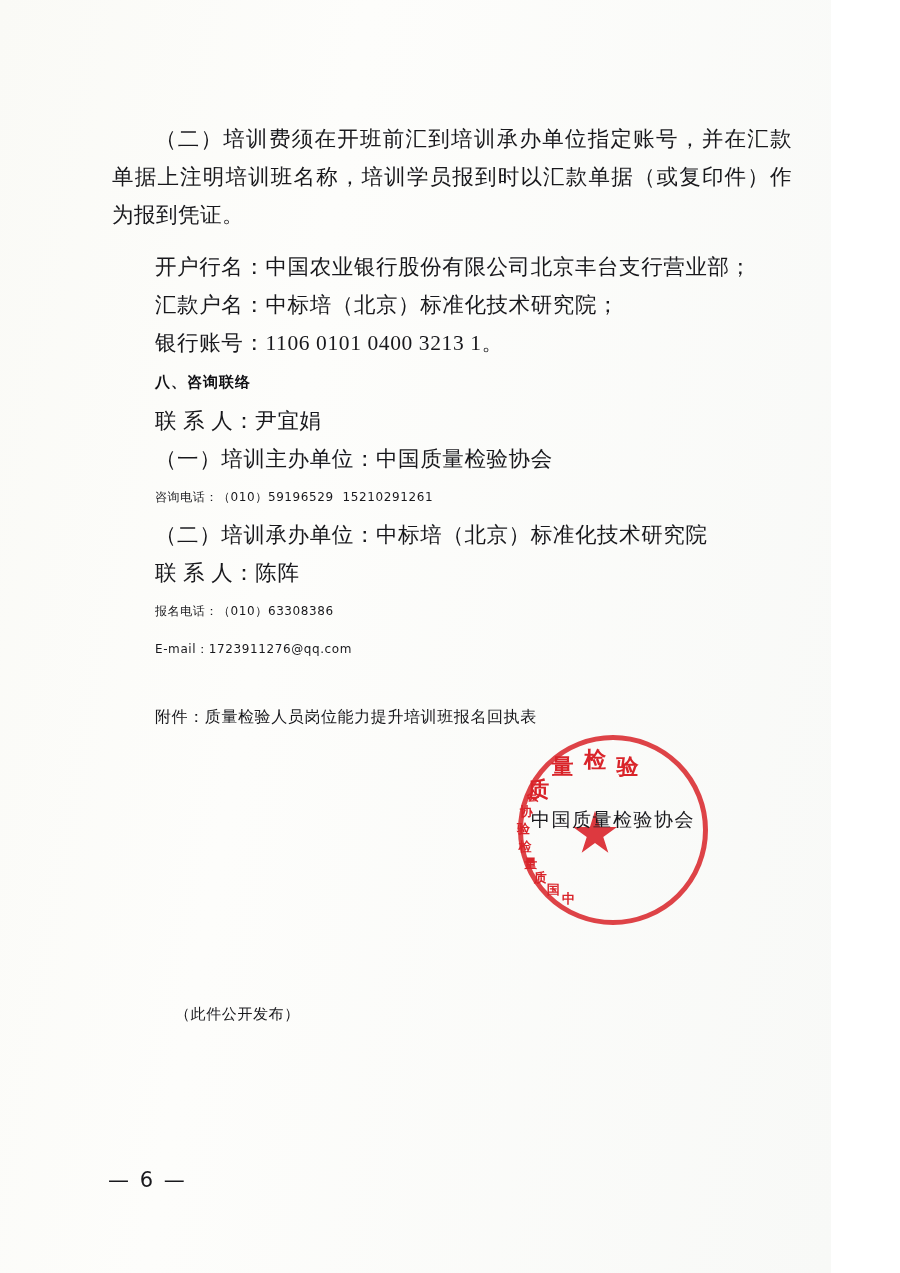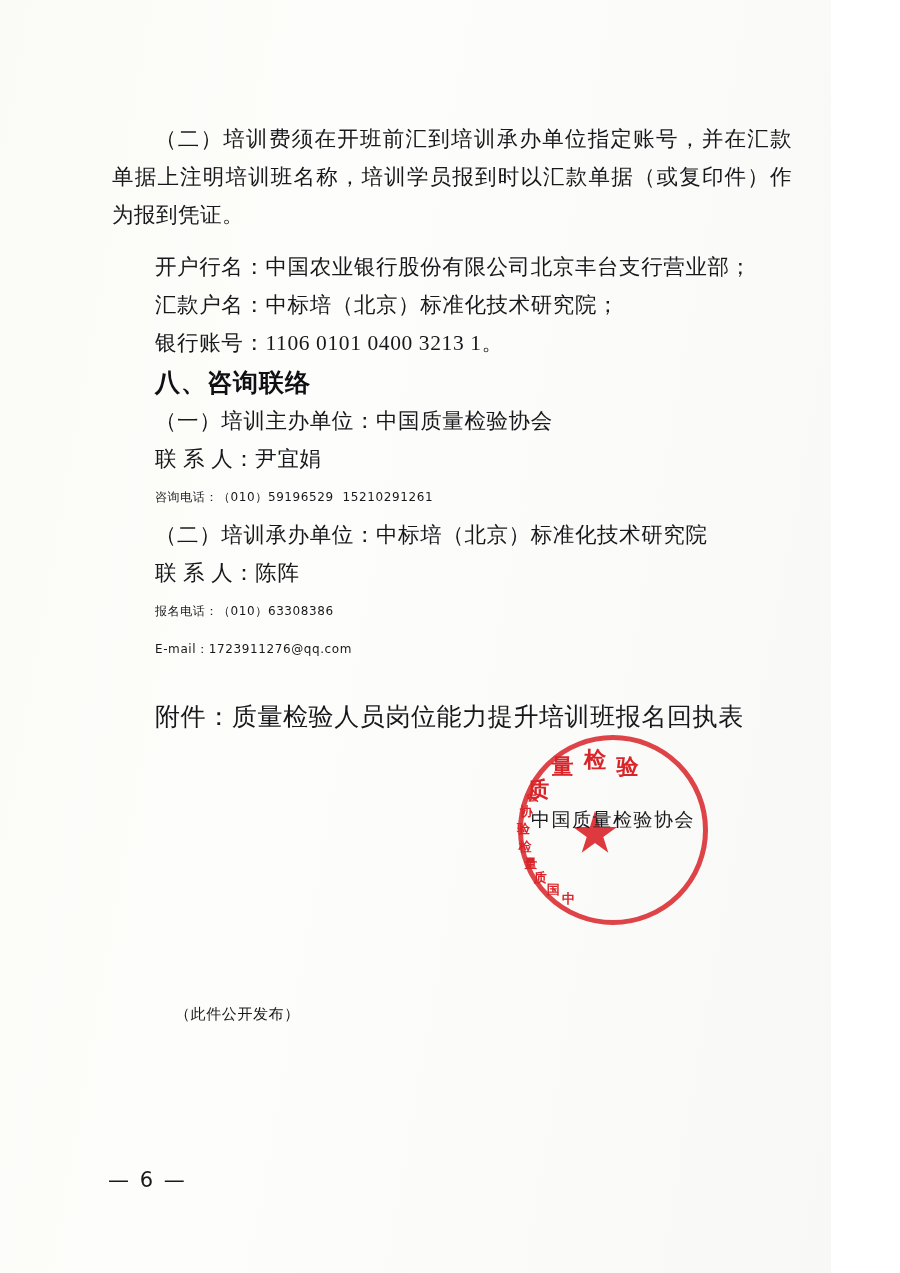--- a/index.html
+++ b/index.html
@@ -35,21 +35,21 @@
     line-height: 38px;
     color: #18181c;
     letter-spacing: 0.5px;
     text-align: justify;
     margin: 0;
   }
   .indent {
     text-indent: 43px;
   }
   .sect-head {
-    font-size: 25px;
+    font-size: 15px;
     line-height: 40px;
     font-weight: bold;
     font-family: "Liberation Sans", sans-serif;
     color: #101014;
     text-indent: 43px;
     letter-spacing: 1px;
     margin: 0;
   }
   .line {
     font-size: 21.5px;
@@ -61,21 +61,21 @@
     white-space: pre;
   }
   .line-mono {
     font-family: "DejaVu Sans", sans-serif;
     font-size: 12px;
   }
   .gap-sm { height: 14px; }
   .gap-md { height: 30px; }
 
   .attach {
-    font-size: 25px;
+    font-size: 16px;
     line-height: 38px;
     color: #18181c;
     text-indent: 43px;
     letter-spacing: 0.6px;
     margin: 0;
   }
 
   
   .seal-area {
     position: absolute;
@@ -186,22 +186,22 @@
     <p class="p indent">（二）培训费须在开班前汇到培训承办单位指定账号，并在汇款单据上注明培训班名称，培训学员报到时以汇款单据（或复印件）作为报到凭证。</p>
 
     <div class="gap-sm"></div>
 
     <p class="line">开户行名：中国农业银行股份有限公司北京丰台支行营业部；</p>
     <p class="line">汇款户名：中标培（北京）标准化技术研究院；</p>
     <p class="line">银行账号：1106 0101 0400 3213 1。</p>
 
     <p class="sect-head">八、咨询联络</p>
 
+    <p class="line">联 系 人：尹宜娟</p>
     <p class="line">（一）培训主办单位：中国质量检验协会</p>
-    <p class="line">联 系 人：尹宜娟</p>
     <p class="line line-mono">咨询电话：（010）59196529  15210291261</p>
     <p class="line">（二）培训承办单位：中标培（北京）标准化技术研究院</p>
     <p class="line">联 系 人：陈阵</p>
     <p class="line line-mono">报名电话：（010）63308386</p>
     <p class="line line-mono">E-mail：1723911276@qq.com</p>
 
     <div class="gap-md"></div>
 
     <p class="attach">附件：质量检验人员岗位能力提升培训班报名回执表</p>
   </div>

